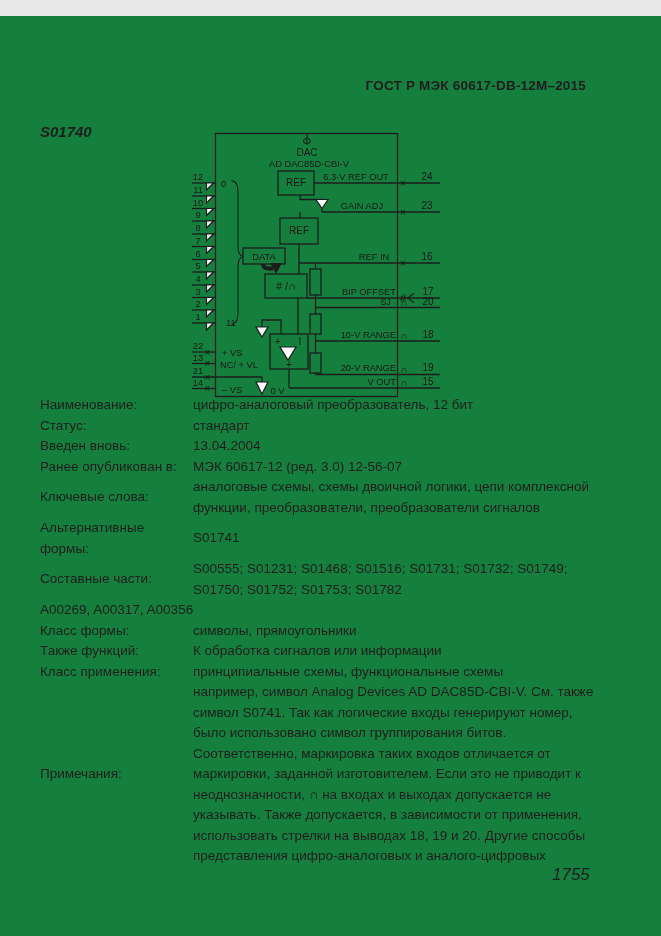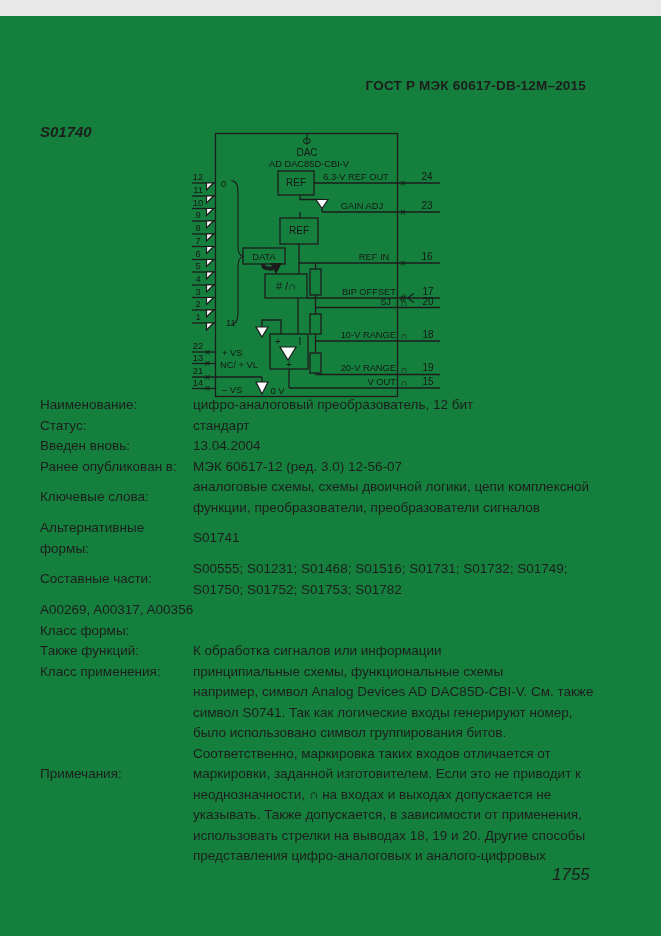--- a/index.html
+++ b/index.html
@@ -280,20 +280,21 @@
       </div>
     <div class="row">
         <div class="lbl">Составные части:</div>
         <div class="val">S00555; S01231; S01468; S01516; S01731; S01732; S01749; S01750; S01752; S01753; S01782</div>
       </div>
     <div class="row">
         <div class="val">A00269, A00317, A00356</div>
       </div>
     <div class="row">
         <div class="lbl">Класс формы:</div>
+        <div class="val">символы, прямоугольники</div>
       </div>
     <div class="row">
         <div class="lbl">Также функций:</div>
         <div class="val">К обработка сигналов или информации</div>
       </div>
     <div class="row">
         <div class="lbl">Класс применения:</div>
         <div class="val">принципиальные схемы, функциональные схемы</div>
       </div>
     <div class="row">

